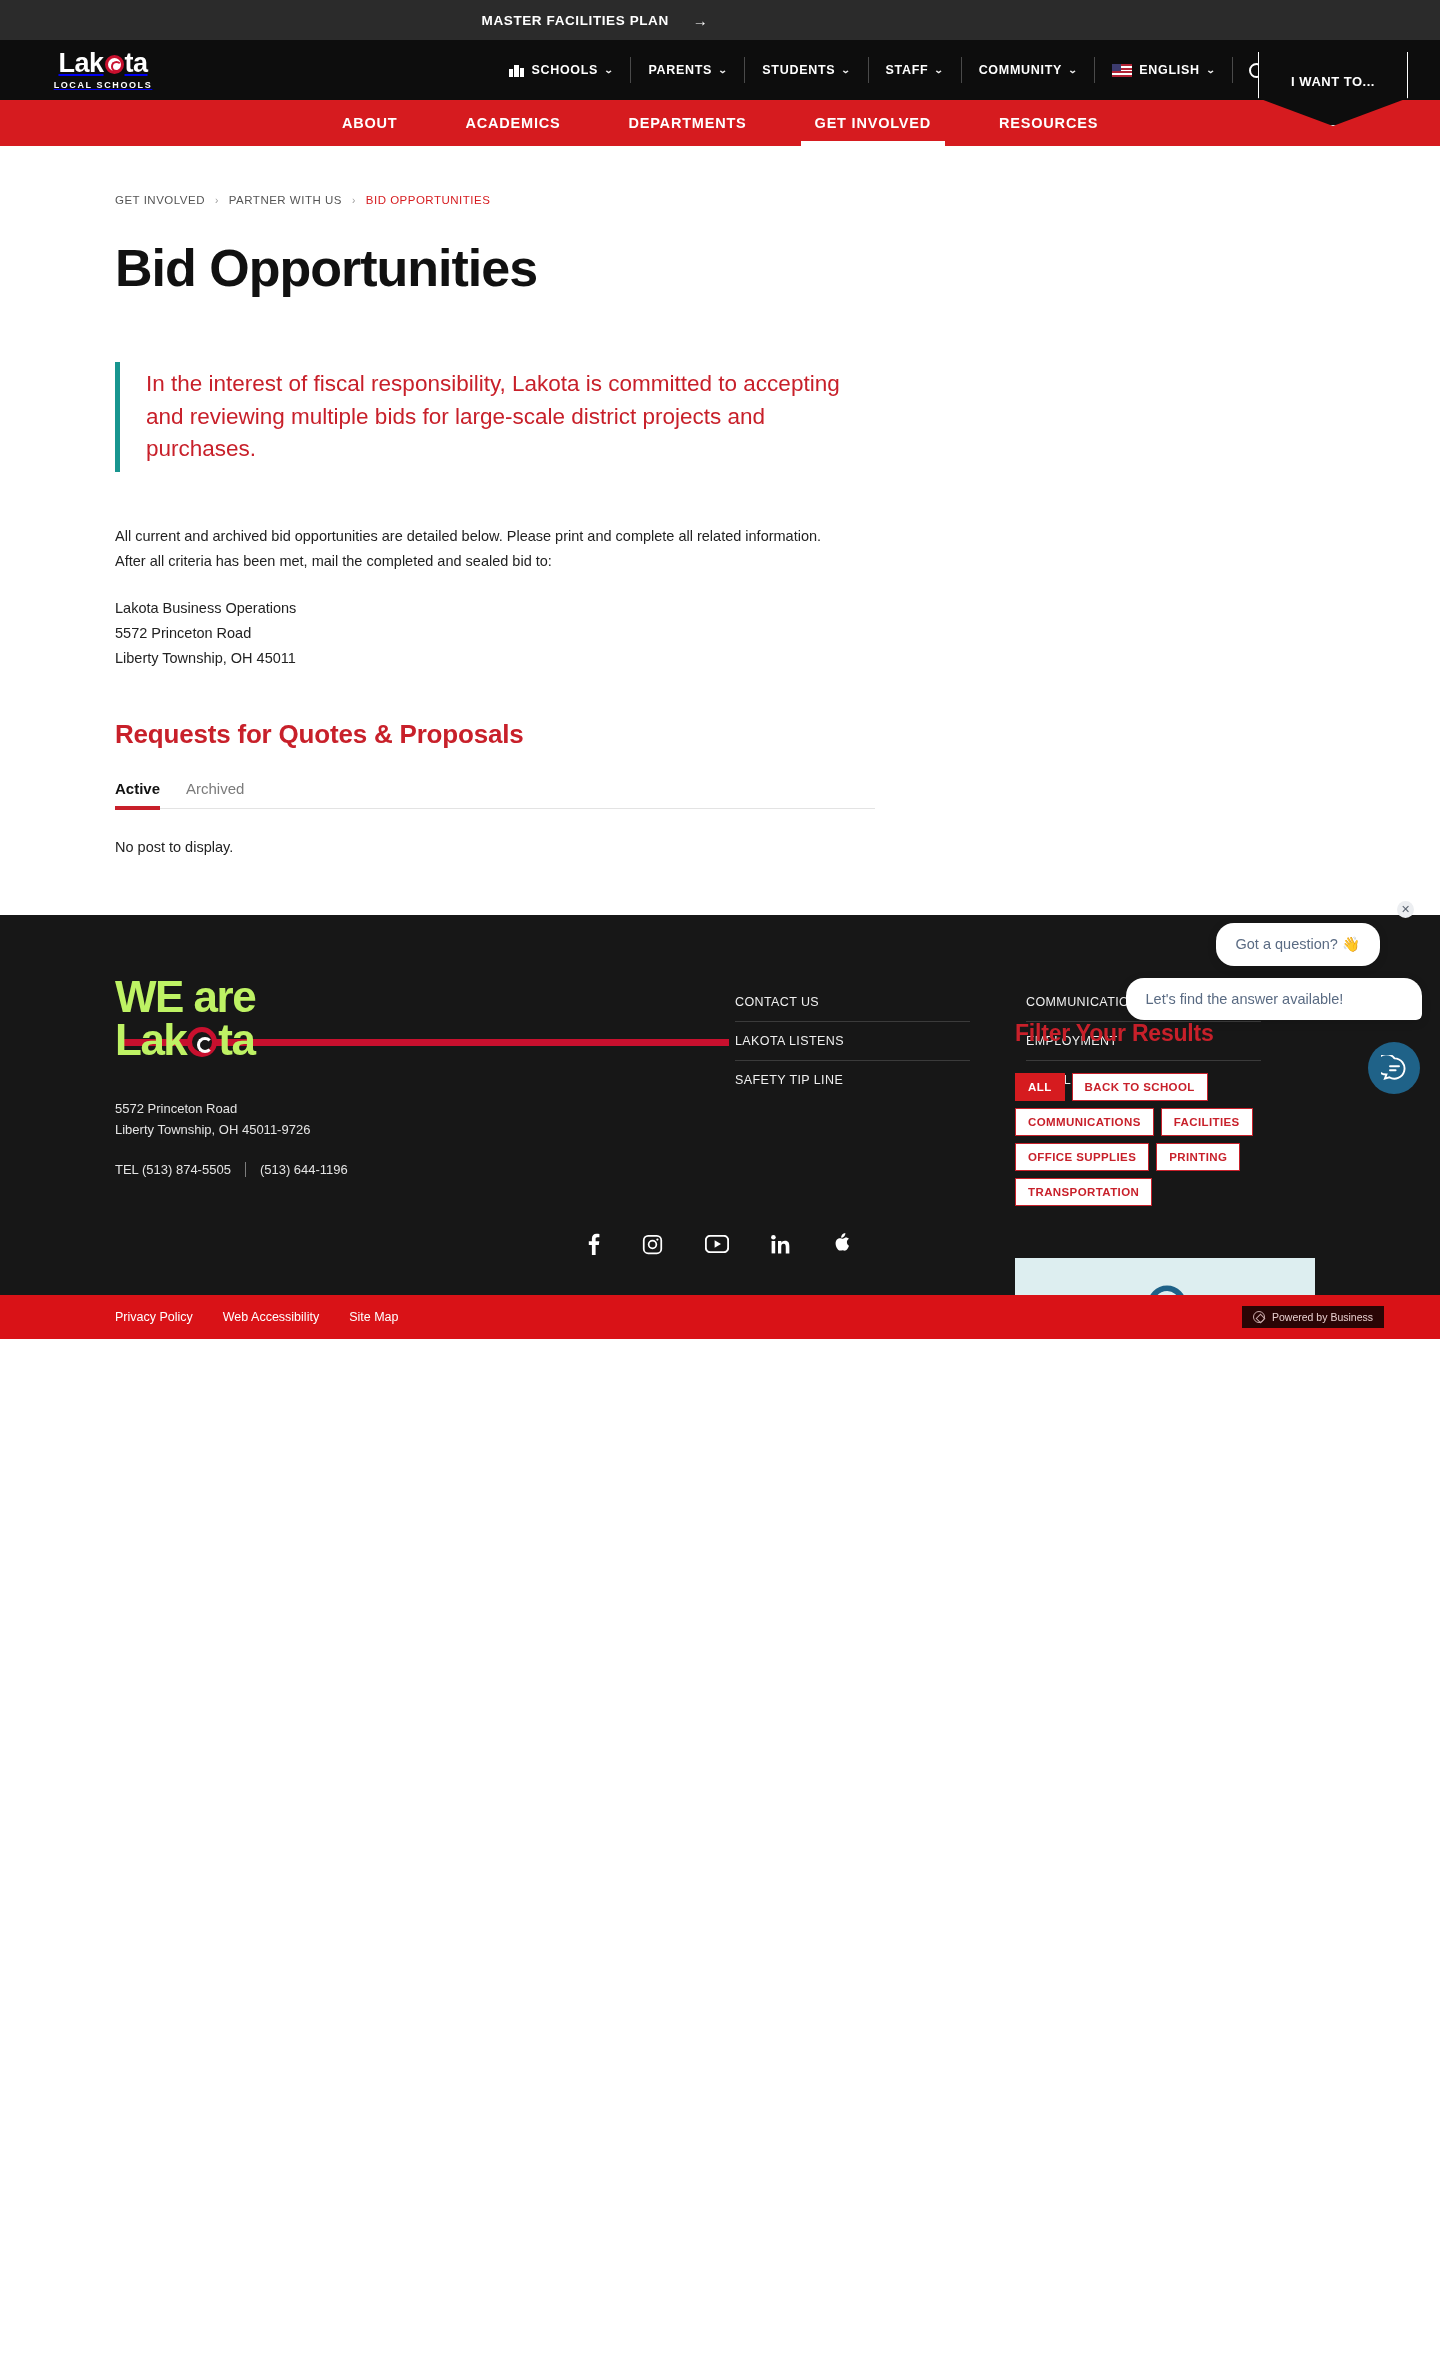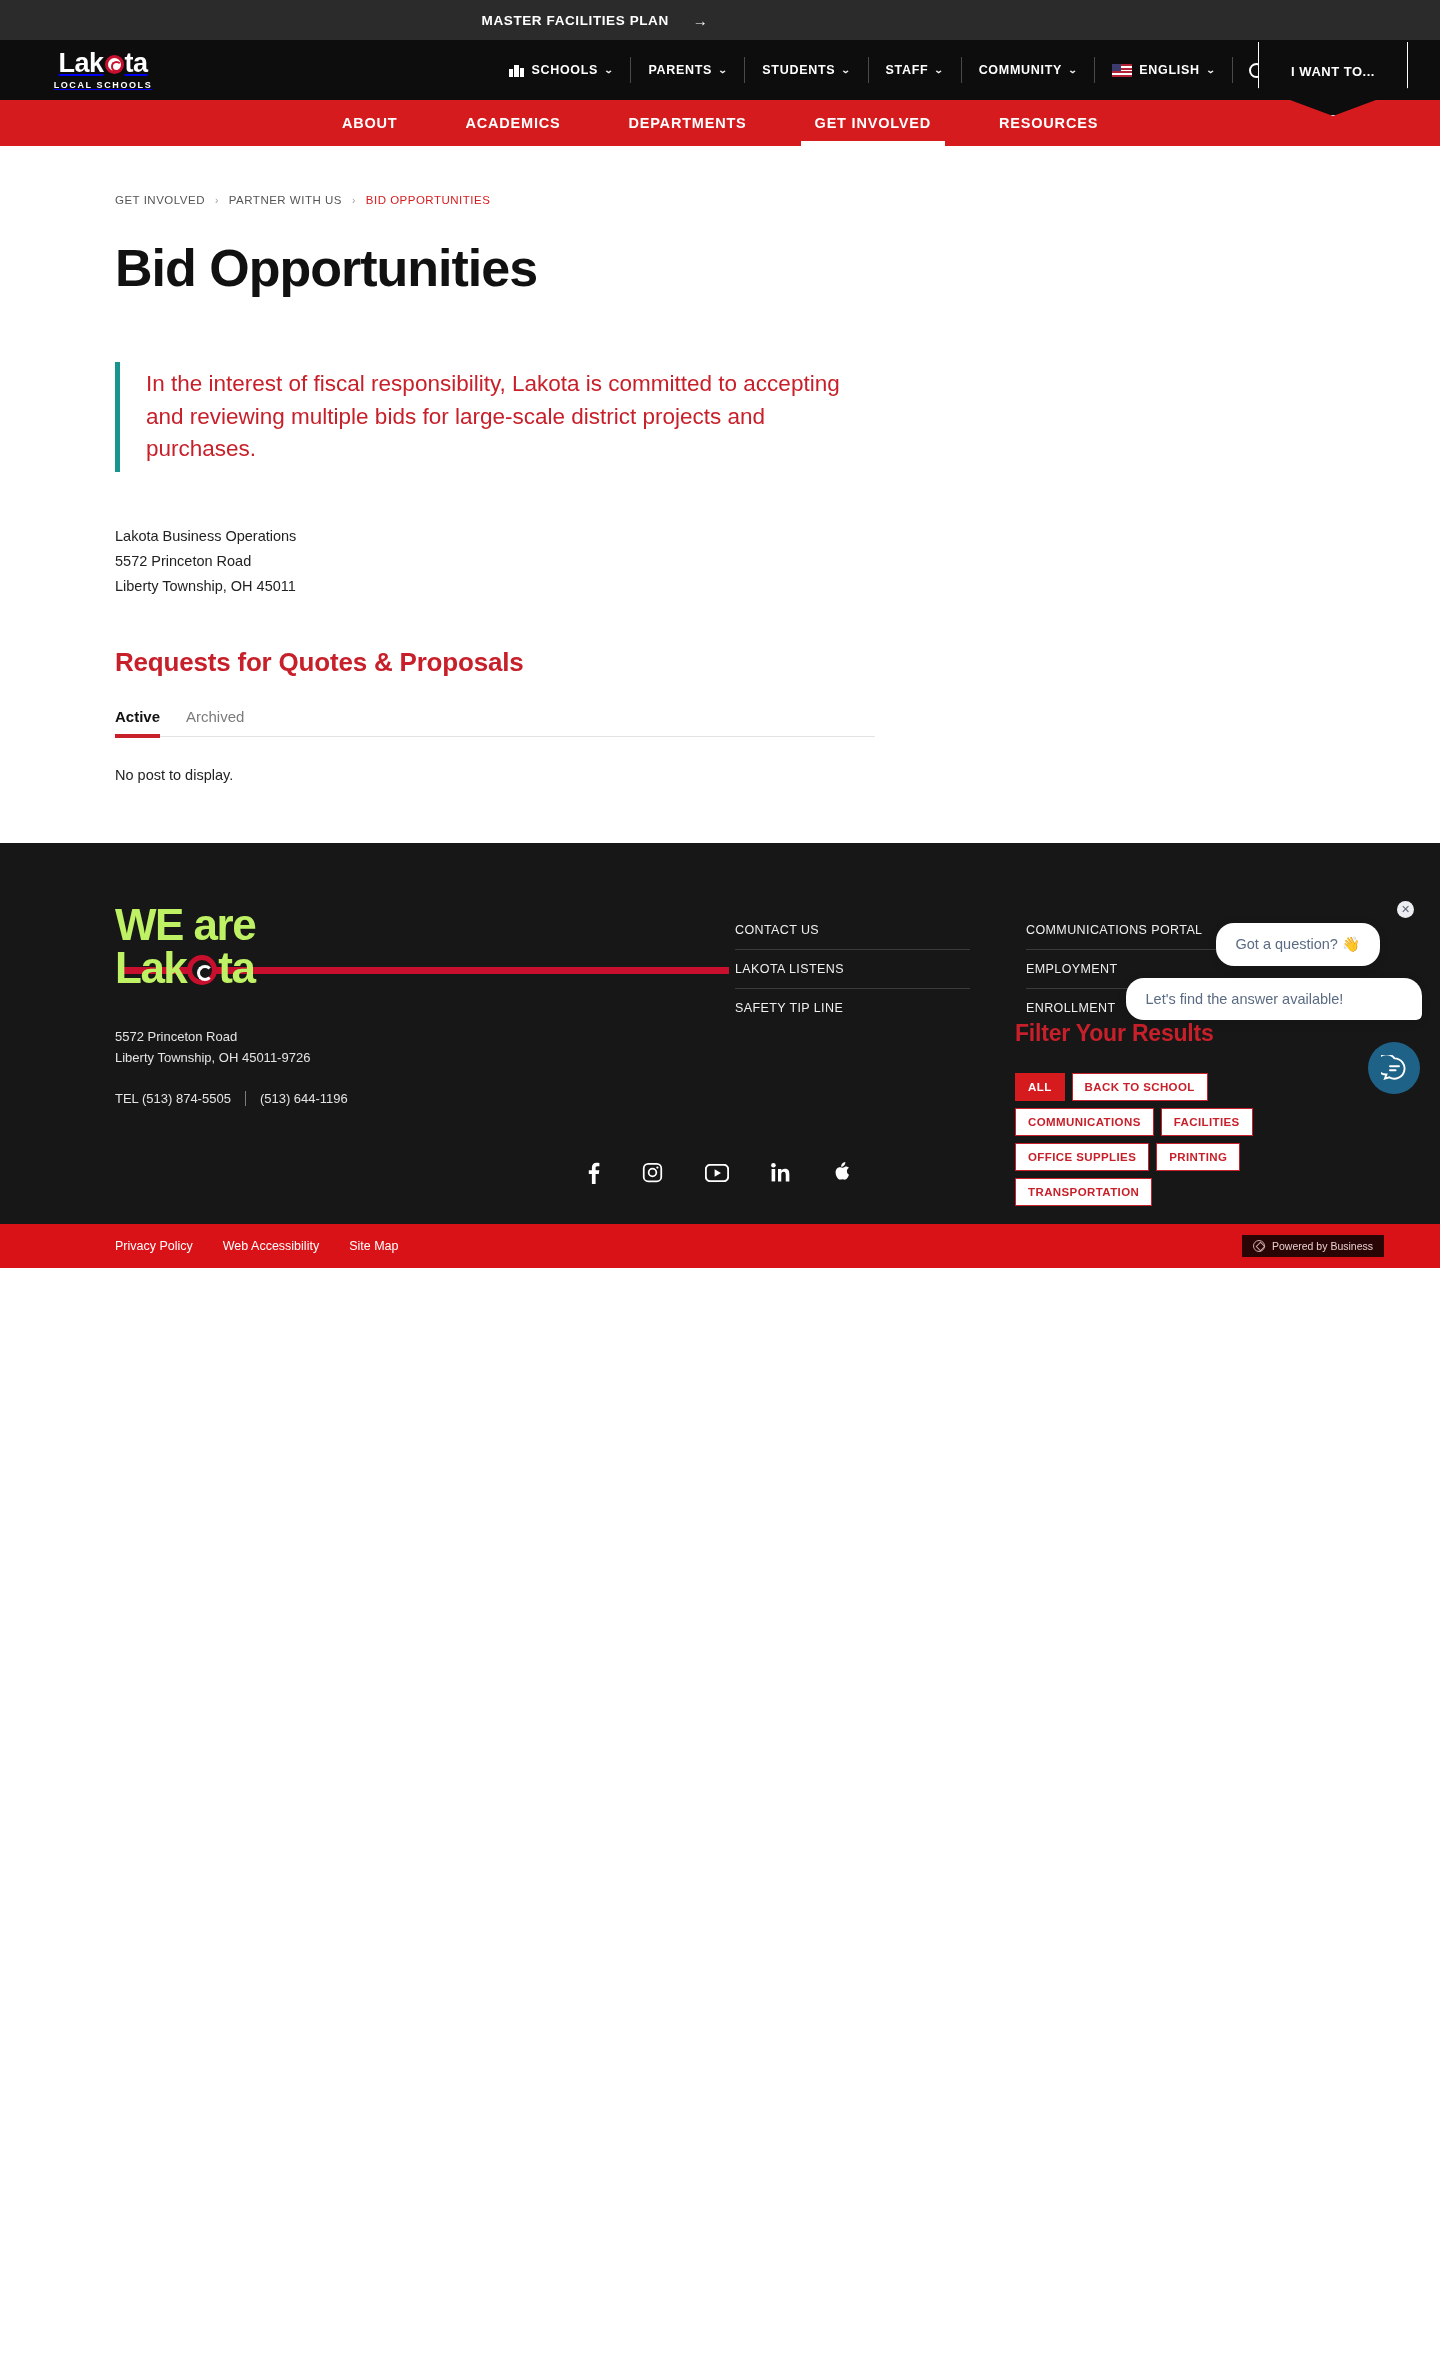--- a/index.html
+++ b/index.html
@@ -135,21 +135,21 @@
     width: 15px; height: 15px; border: 2px solid #fff; border-radius: 50%;
     position: relative; display: inline-block;
   }
   .search-glyph::after {
     content: ""; position: absolute; right: -5px; bottom: -3px;
     width: 7px; height: 2px; background: #fff; transform: rotate(45deg);
   }
 
   .iwantto {
     position: absolute;
-    right: 32px; top: 2px;
+    right: 32px; top: 12px;
     width: 150px;
     background: #0d0d0d;
     border: 1px solid #ffffff;
     border-top: none;
     color: #ffffff;
     font-size: 13px;
     font-weight: 800;
     letter-spacing: 0.5px;
     text-align: center;
     padding-top: 22px;
@@ -506,20 +506,21 @@
     </div>
 
     <h1 class="page-title">Bid Opportunities</h1>
 
     <div class="main-col">
 
       <blockquote class="callout">
         <p>In the interest of fiscal responsibility, Lakota is committed to accepting and reviewing multiple bids for large-scale district projects and purchases.</p>
       </blockquote>
 
+      <p class="body-text">All current and archived bid opportunities are detailed below. Please print and complete all related information.  After all criteria has been met, mail the completed and sealed bid to:</p>
 
       <div>
         <div class="address-line">Lakota Business Operations</div>
         <div class="address-line">5572 Princeton Road</div>
         <div class="address-line">Liberty Township, OH 45011</div>
       </div>
 
       <h2 class="section-head">Requests for Quotes &amp; Proposals</h2>
 
       <div class="tabs">

